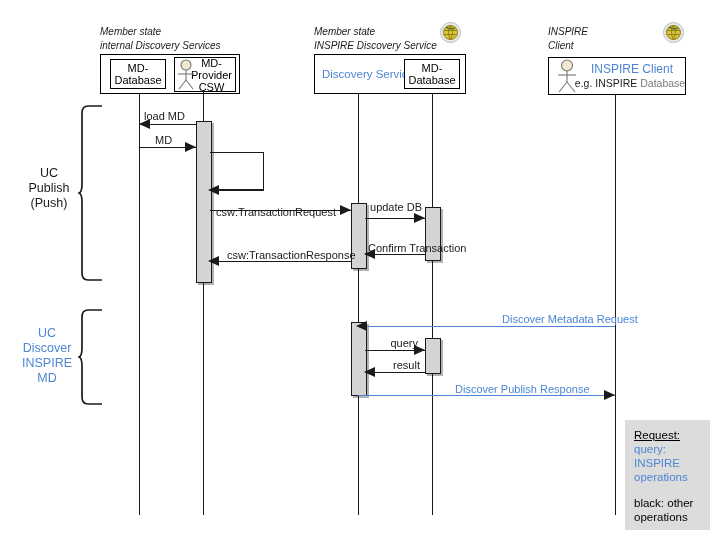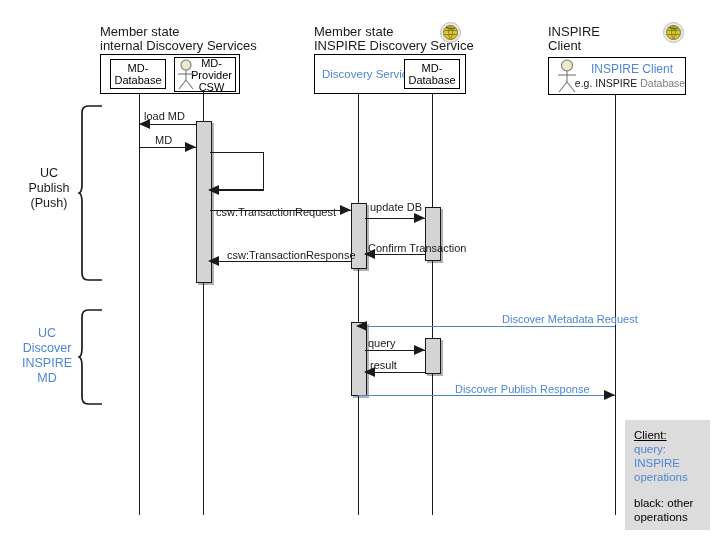--- a/index.html
+++ b/index.html
@@ -49,35 +49,36 @@
   .arrow-l { border-right: 11px solid #1a1a1a; }
 
   .msg-label {
     position: absolute;
     font-size: 11px;
     line-height: 12px;
     color: #1a1a1a;
     white-space: nowrap;
   }
   .msg-label.blue { color: #4d86d4; }
-  .msg-label.center { text-align: left; }
+  .msg-label.center { text-align: right; }
 
   
   .group-box {
     position: absolute;
     border: 1.8px solid #000000;
     background: #ffffff;
     box-sizing: border-box;
   }
   .group-title {
     position: absolute;
-    font-size: 13px;
+    font-size: 10px;
     line-height: 14px;
     color: #1a1a1a;
     white-space: pre-line;
+    font-style: italic;
   }
   .part-box {
     position: absolute;
     border: 1.4px solid #000000;
     background: #ffffff;
     box-sizing: border-box;
     display: flex;
     align-items: center;
     justify-content: center;
     text-align: center;
@@ -287,21 +288,21 @@
 
   <svg class="brace" style="left:78px; top:308px;" width="26" height="98" viewBox="0 0 26 98">
     <path d="M24 2 H10 Q4 2 4 9 V40 Q4 48 1 49 Q4 50 4 58 V89 Q4 96 10 96 H24" fill="none" stroke="#1a1a1a" stroke-width="1.7"></path>
   </svg>
   <div class="uc-label blue" style="left:14px; top:326px; width:66px;">UC
 Discover
 INSPIRE
 MD</div>
 
   <div class="legend-box" style="left:625px; top:420px; width:85px; height:110px;">
-    <span class="legend-title">Client:</span>
+    <span class="legend-title">Request:</span>
     <span class="legend-blue">query:
 INSPIRE
 operations</span>
     <span class="legend-black">black: other
 operations</span>
   </div>
 
 </div>
 
 </body></html>

